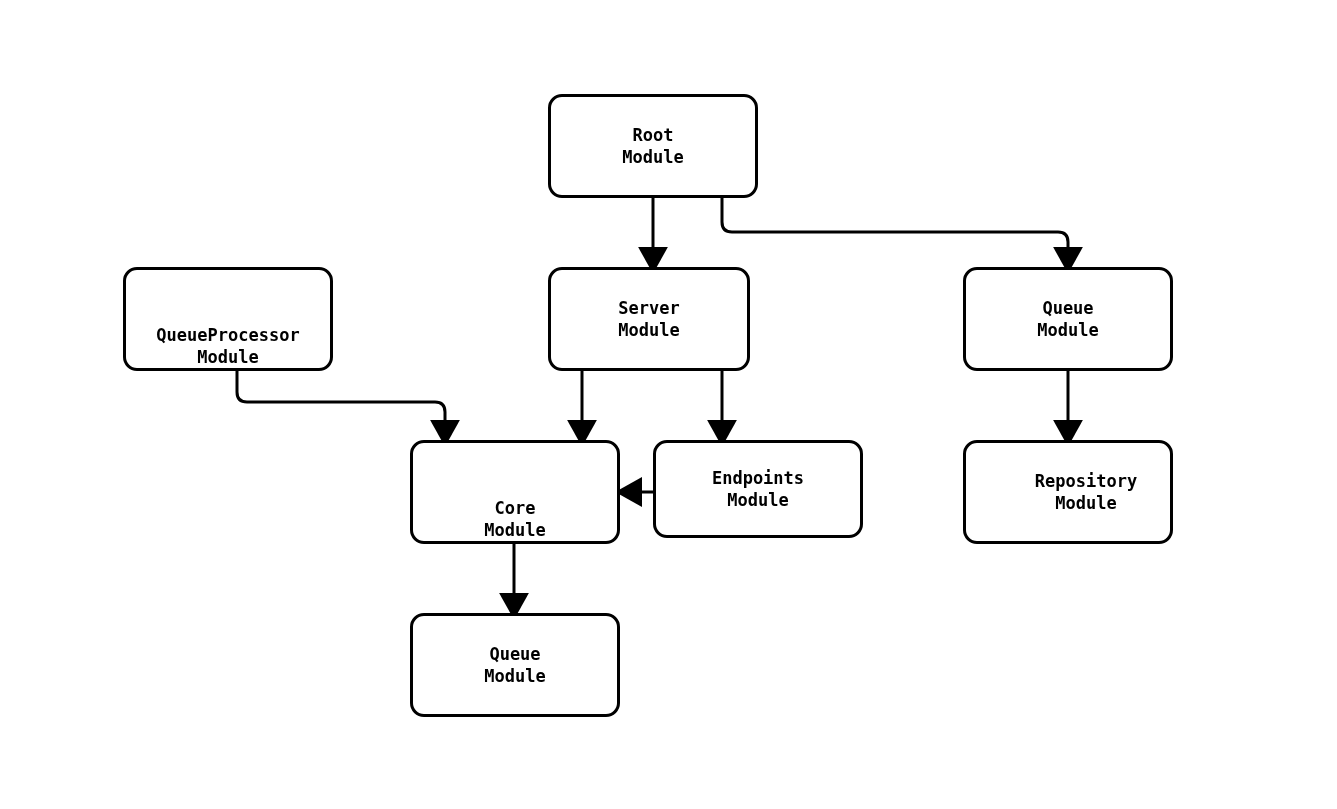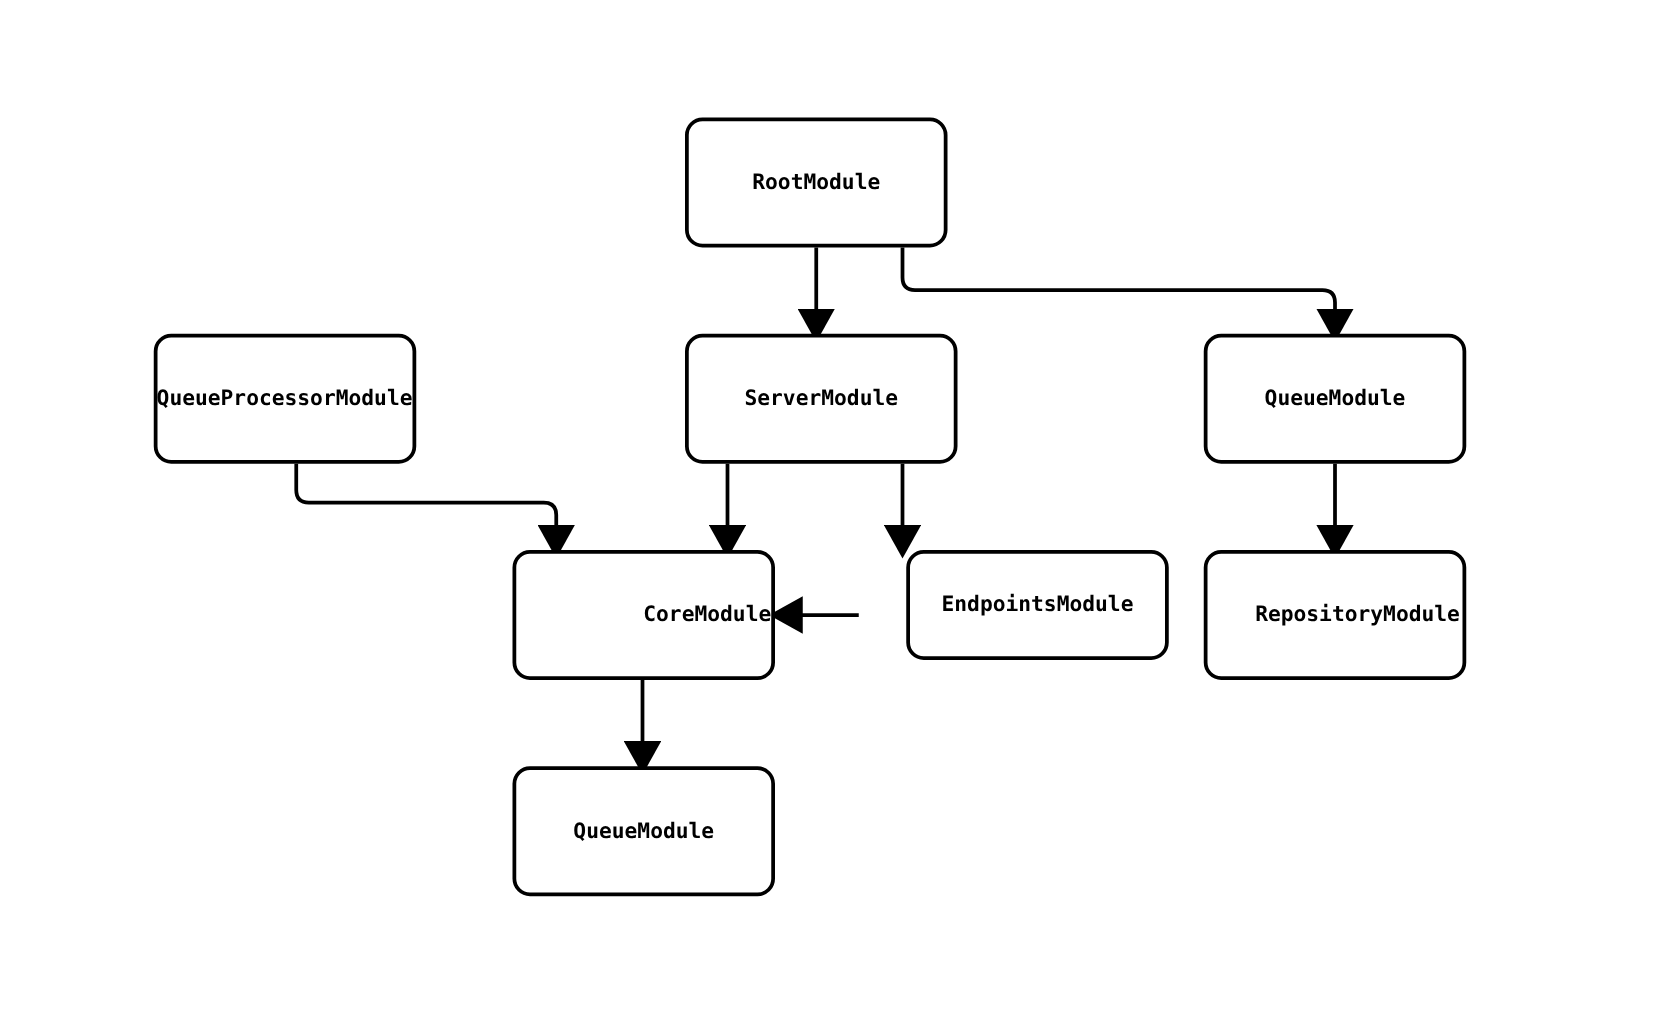--- a/index.html
+++ b/index.html
@@ -26,20 +26,21 @@
     height: 809px;
     pointer-events: none;
   }
   .node {
     position: absolute;
     box-sizing: border-box;
     background: #ffffff;
     border: 3px solid #000000;
     border-radius: 14px;
     display: flex;
+    flex-direction: column;
     align-items: center;
     justify-content: center;
     z-index: 2;
   }
   .node-label {
     font-family: "DejaVu Sans Mono", "Liberation Mono", monospace;
     font-size: 17px;
     font-weight: bold;
     line-height: 22px;
     color: #000000;
@@ -86,36 +87,36 @@
   <div class="node" style="left:548px; top:94px; width:210px; height:104px;">
     <div class="node-label">Root</div>
     <div class="node-label">Module</div>
   </div>
 
   <div class="node" style="left:123px; top:267px; width:210px; height:104px;justify-content:flex-end;">
     <div class="node-label">QueueProcessor</div>
     <div class="node-label">Module</div>
   </div>
 
-  <div class="node" style="left:548px; top:267px; width:218px; height:104px;">
+  <div class="node" style="left:548px; top:267px; width:202px; height:104px;">
     <div class="node-label">Server</div>
     <div class="node-label">Module</div>
   </div>
 
   <div class="node" style="left:963px; top:267px; width:210px; height:104px;">
     <div class="node-label">Queue</div>
     <div class="node-label">Module</div>
   </div>
 
   <div class="node" style="left:410px; top:440px; width:210px; height:104px;justify-content:flex-end;">
     <div class="node-label">Core</div>
     <div class="node-label">Module</div>
   </div>
 
-  <div class="node" style="left:725px; top:440px; width:210px; height:88px;">
+  <div class="node" style="left:653px; top:440px; width:210px; height:98px;">
     <div class="node-label">Endpoints</div>
     <div class="node-label">Module</div>
   </div>
 
   <div class="node" style="left:963px; top:440px; width:210px; height:104px;padding-left:36px;">
     <div class="node-label">Repository</div>
     <div class="node-label">Module</div>
   </div>
 
   <div class="node" style="left:410px; top:613px; width:210px; height:104px;">

